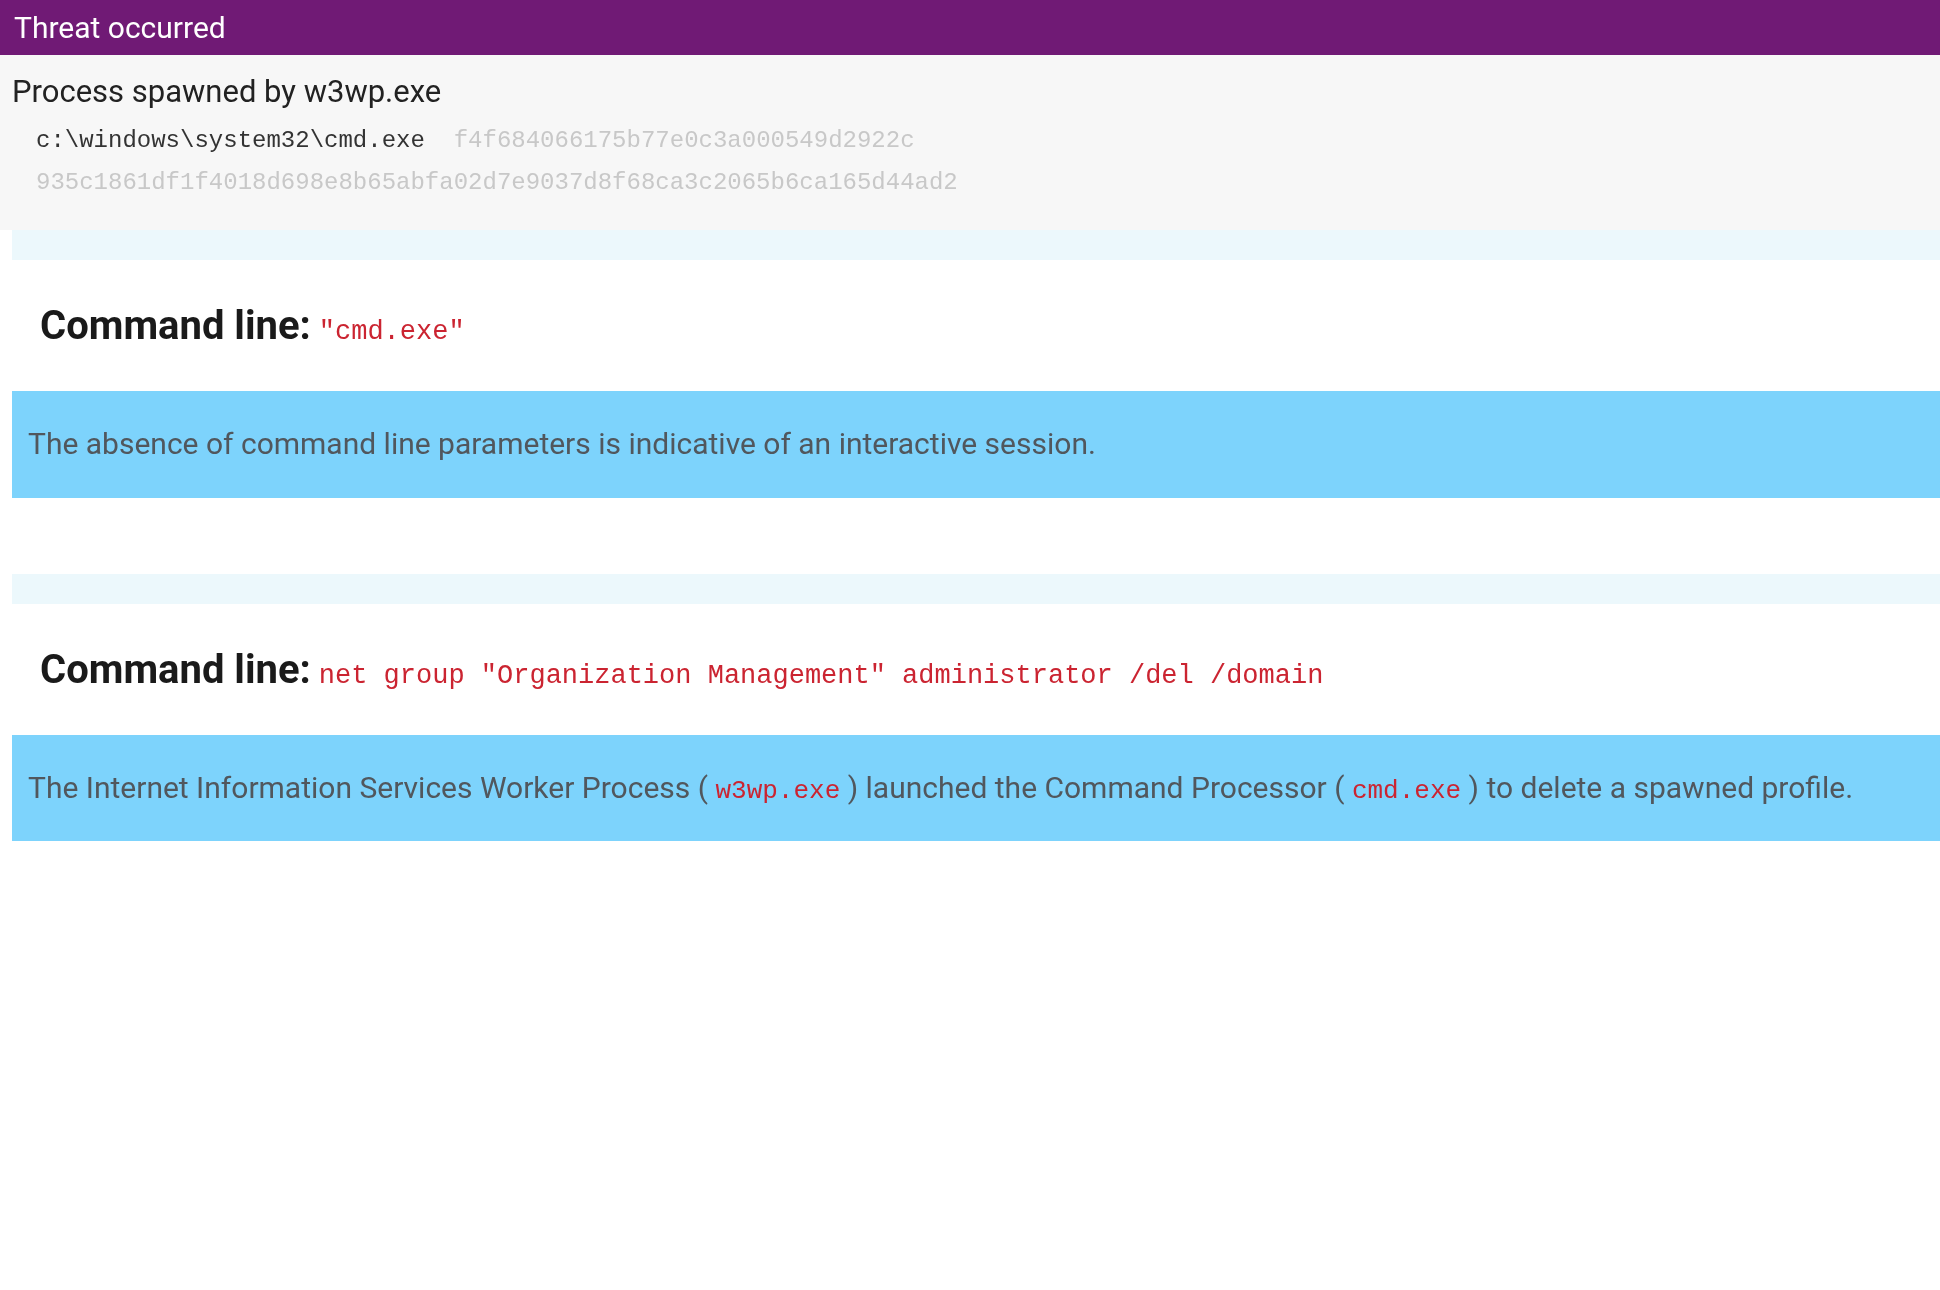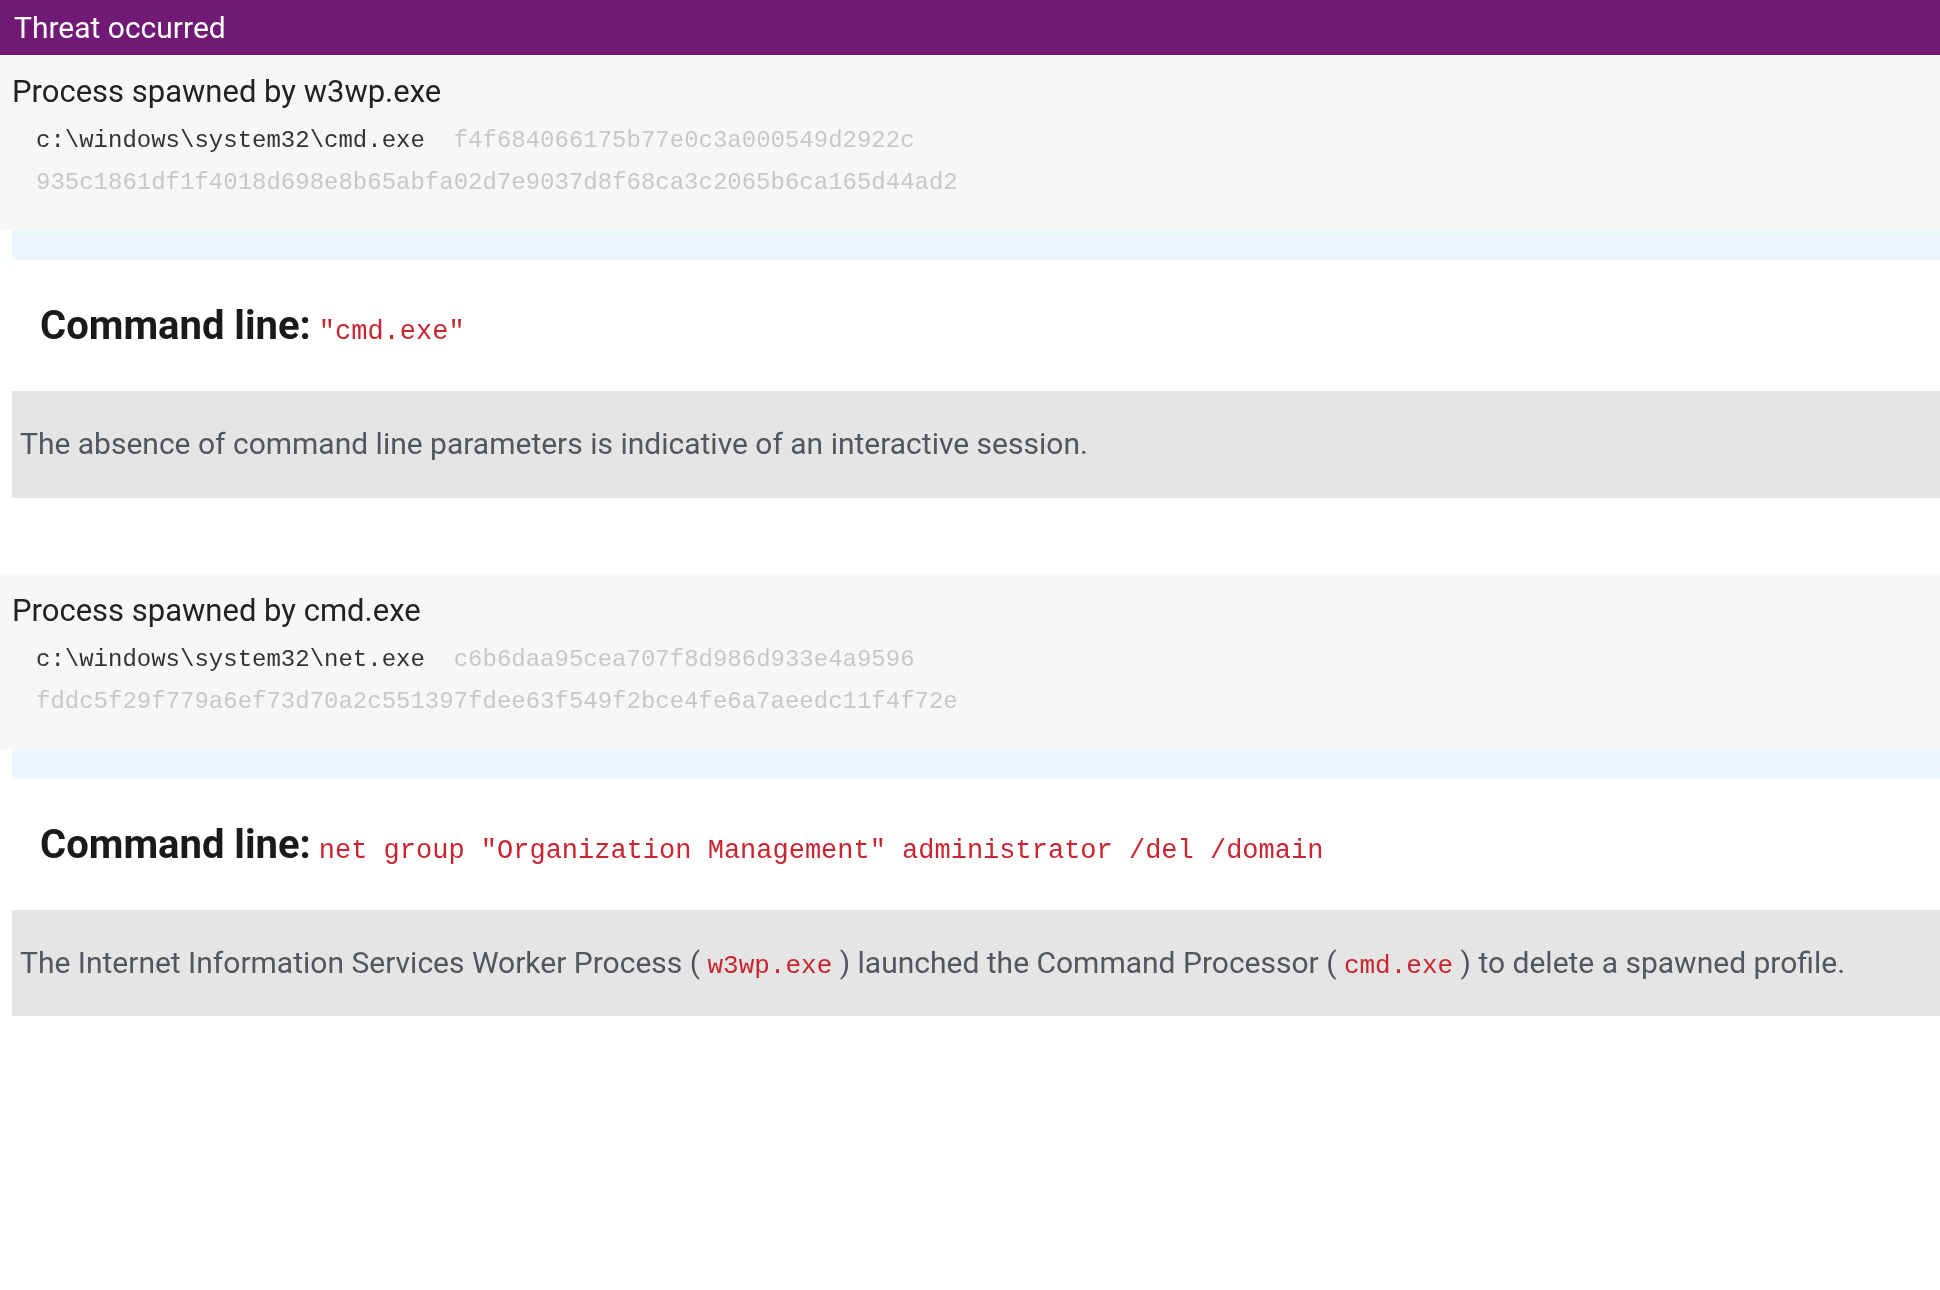--- a/index.html
+++ b/index.html
@@ -63,22 +63,22 @@
     color: #1a1a1a;
     font-size: 40px;
   }
   .cmd-value {
     font-family: "SFMono-Regular", Consolas, "Liberation Mono", Menlo, monospace;
     color: #cb2431;
     font-size: 27px;
     margin-left: 8px;
   }
   .desc-card {
-    background: #e5e5e5;
-    padding: 30px 28px 30px 8px;
+    background: #7dd3fc;
+    padding: 30px 28px 30px 16px;
     margin-left: 12px;
     color: #51575d;
     font-size: 30px;
     line-height: 1.55;
   }
   .desc-code {
     font-family: Liberation Mono, monospace;
     color: #cb2431;
     font-size: 26px;
   }
@@ -95,22 +95,17 @@
       <div class="process-header">
         <div class="process-title">Process spawned by w3wp.exe</div>
         <div class="hash-line"><span class="hash-path">c:\windows\system32\cmd.exe</span>&nbsp;&nbsp;<span>f4f684066175b77e0c3a000549d2922c</span></div>
         <div class="hash-line">935c1861df1f4018d698e8b65abfa02d7e9037d8f68ca3c2065b6ca165d44ad2</div>
       </div>
       <div class="pad-line"></div>
       <div class="cmd-card"><span class="cmd-label">Command line:</span><span class="cmd-value">"cmd.exe"</span></div>
       <div class="desc-card"><span>The absence of command line parameters is indicative of an interactive session.</span></div>
     </div>
     <div class="process-block">
-      <div class="process-header">
-        <div class="process-title">Process spawned by cmd.exe</div>
-        <div class="hash-line"><span class="hash-path">c:\windows\system32\net.exe</span>&nbsp;&nbsp;<span>c6b6daa95cea707f8d986d933e4a9596</span></div>
-        <div class="hash-line">fddc5f29f779a6ef73d70a2c551397fdee63f549f2bce4fe6a7aeedc11f4f72e</div>
-      </div>
       <div class="pad-line"></div>
       <div class="cmd-card"><span class="cmd-label">Command line:</span><span class="cmd-value">net group "Organization Management" administrator /del /domain</span></div>
       <div class="desc-card"><span>The Internet Information Services Worker Process ( </span><span class="desc-code">w3wp.exe</span><span> ) launched the Command Processor ( </span><span class="desc-code">cmd.exe</span><span> ) to delete a spawned profile.</span></div>
     </div>
   </div>
 
 </body></html>

